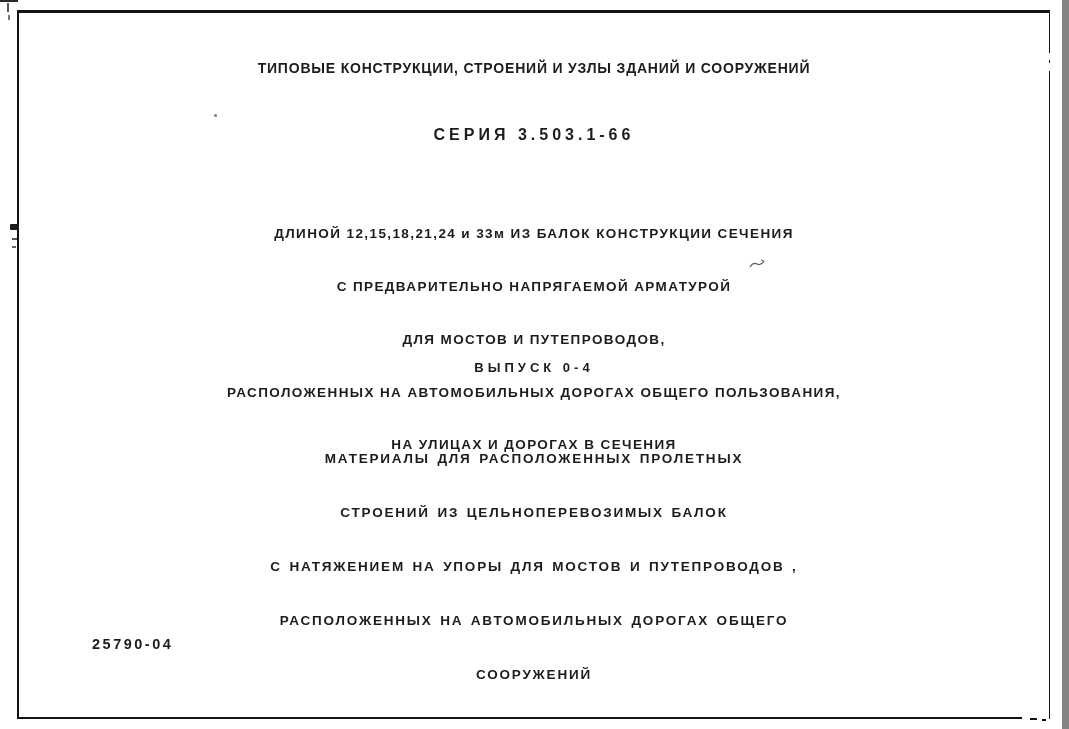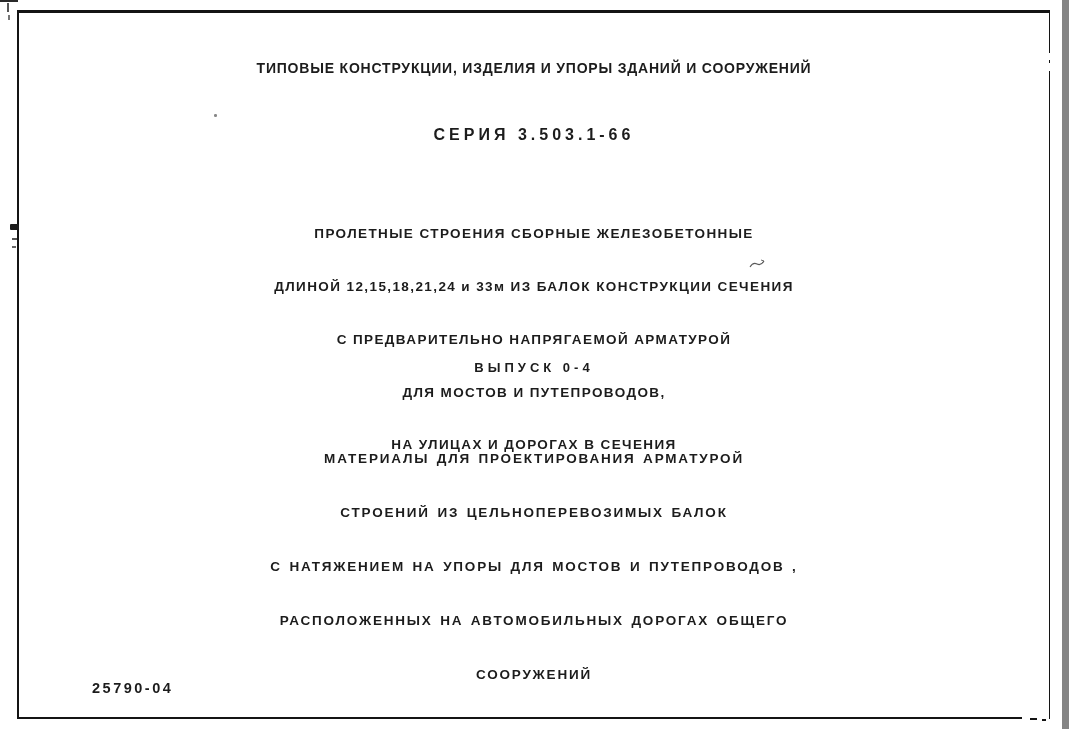--- a/index.html
+++ b/index.html
@@ -44,21 +44,21 @@
     -webkit-font-smoothing: none;
   }
   .header-line  { top: 60px;  font-size: 14px; letter-spacing: 0.8px; }
   .series-line  { top: 126px; font-size: 16px; letter-spacing: 4px; }
   .title-block  { top: 190px; font-size: 13.5px; letter-spacing: 1.4px; line-height: 17.6px; }
   .issue-line   { top: 360px; font-size: 13px; letter-spacing: 4px; }
   .subtitle-block { top: 414px; font-size: 13.5px; letter-spacing: 1.8px; line-height: 18px; word-spacing: 2px; }
   .doc-number {
     position: absolute; left: 92px; top: 636px;
     font-size: 14.5px; font-weight: 600; letter-spacing: 2.5px;
-    text-align: left; width: auto; margin-top: 44px;
+    text-align: left; width: auto;
   }
   .line { min-height: 1em; }
 </style>
 </head>
 <body>
 
 <div class="page">
 
   <div class="b border-top"></div>
   <div class="b border-left"></div>
@@ -77,36 +77,36 @@
   <div class="artifact a-left-scribble-2"></div>
   <div class="artifact a-left-scribble-3"></div>
   <div class="artifact a-dot-1"></div>
   <div class="pen-mark">
     <svg width="18" height="12" viewBox="0 0 18 12">
       <path d="M2 9 Q5 4 9 6 T16 3" stroke="#5a5a5a" stroke-width="1.1" fill="none"></path>
       <path d="M13 2 L16 3 L14 5" stroke="#5a5a5a" stroke-width="0.9" fill="none"></path>
     </svg>
   </div>
 
-  <div class="txt header-line">ТИПОВЫЕ КОНСТРУКЦИИ, ИЗДЕЛИЯ И УПОРЫ ЗДАНИЙ И СООРУЖЕНИЙ</div>
+  <div class="txt header-line">ТИПОВЫЕ КОНСТРУКЦИИ, СТРОЕНИЙ И УЗЛЫ ЗДАНИЙ И СООРУЖЕНИЙ</div>
 
   <div class="txt series-line">СЕРИЯ 3.503.1-66</div>
 
   <div class="txt title-block">
-    <div class="line">ПРОЛЕТНЫЕ СТРОЕНИЯ СБОРНЫЕ ЖЕЛЕЗОБЕТОННЫЕ</div>
     <div class="line">ДЛИНОЙ 12,15,18,21,24 и 33м ИЗ БАЛОК КОНСТРУКЦИИ СЕЧЕНИЯ</div>
     <div class="line">С ПРЕДВАРИТЕЛЬНО НАПРЯГАЕМОЙ АРМАТУРОЙ</div>
     <div class="line">ДЛЯ МОСТОВ И ПУТЕПРОВОДОВ,</div>
+    <div class="line">РАСПОЛОЖЕННЫХ НА АВТОМОБИЛЬНЫХ ДОРОГАХ ОБЩЕГО ПОЛЬЗОВАНИЯ,</div>
     <div class="line">НА УЛИЦАХ И ДОРОГАХ В СЕЧЕНИЯ</div>
   </div>
 
   <div class="txt issue-line">ВЫПУСК 0-4</div>
 
   <div class="txt subtitle-block">
-    <div class="line">МАТЕРИАЛЫ ДЛЯ ПРОЕКТИРОВАНИЯ АРМАТУРОЙ</div>
+    <div class="line">МАТЕРИАЛЫ ДЛЯ РАСПОЛОЖЕННЫХ ПРОЛЕТНЫХ</div>
     <div class="line">СТРОЕНИЙ ИЗ ЦЕЛЬНОПЕРЕВОЗИМЫХ БАЛОК</div>
     <div class="line">С НАТЯЖЕНИЕМ НА УПОРЫ ДЛЯ МОСТОВ И ПУТЕПРОВОДОВ ,</div>
     <div class="line">РАСПОЛОЖЕННЫХ НА АВТОМОБИЛЬНЫХ ДОРОГАХ ОБЩЕГО</div>
     <div class="line">СООРУЖЕНИЙ</div>
   </div>
 
   <div class="doc-number">25790-04</div>
 
 </div>
 

